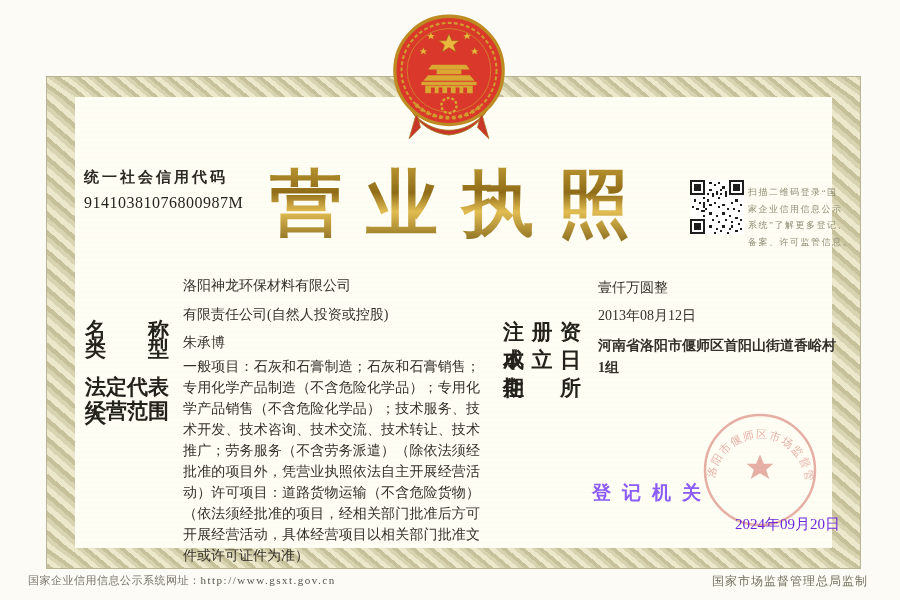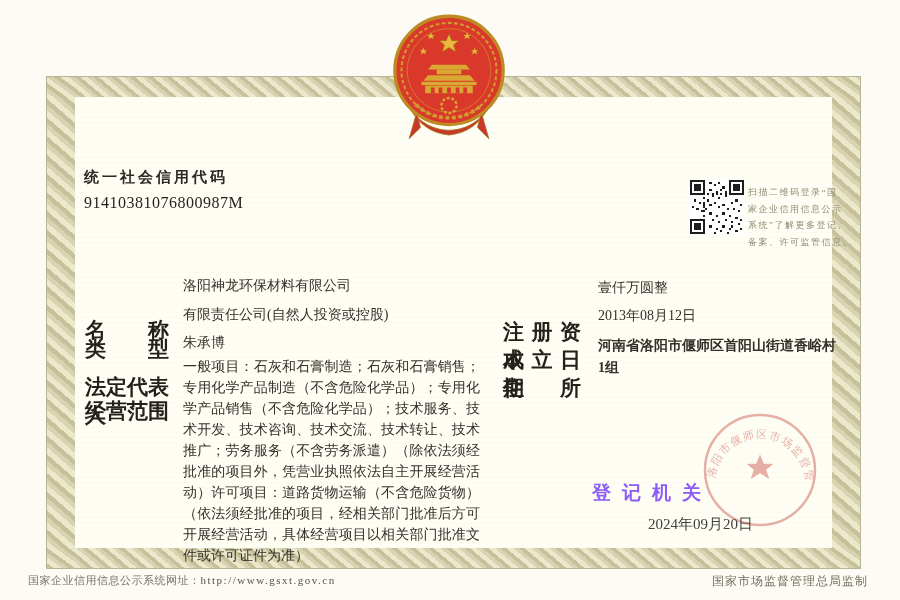--- a/index.html
+++ b/index.html
@@ -57,21 +57,21 @@
   .r-value{left:598px;width:244px;}
   .scope-value{line-height:21px;text-align:justify;}
   .addr-value{line-height:22px;font-weight:bold;}
   
   .reg-label{
     position:absolute;left:592px;top:480px;font-size:19px;font-weight:700;
     letter-spacing:11px;color:#8b5cf6;white-space:nowrap;
   }
   .reg-date{
     position:absolute;left:648px;top:515px;width:192px;display:flex;
-    justify-content:flex-start;font-size:15px;color:#404040;
+    justify-content:flex-end;font-size:15px;color:#6d28d9;
   }
   .seal{position:absolute;left:698px;top:408px;width:124px;height:124px;
     opacity:.42;filter:blur(.4px);}
   
   .footer-left{position:absolute;left:28px;top:573px;font-size:11px;color:#75746a;letter-spacing:.5px;}
   .footer-left .url{font-size:11px;letter-spacing:1.5px;color:#55544a;}
   .footer-right{position:absolute;right:32px;top:573px;font-size:12px;color:#73725f;letter-spacing:1px;}
 </style>
 </head>
 <body>
@@ -114,20 +114,21 @@
         <rect x="75" y="80" width="4" height="6"></rect>
       </g>
     </svg>
   </div>
 
   <div class="credit-block">
     <div class="credit-label">统一社会信用代码</div>
     <div class="credit-value">91410381076800987M</div>
   </div>
 
+  <div class="doc-title">营业执照</div>
 
   <div class="qr-block">
     <div class="qr">
       <svg viewBox="0 0 25 25" shape-rendering="crispEdges">
         <rect width="25" height="25" fill="#fff"></rect>
         <g fill="#1d1d1d">
           <rect x="0" y="0" width="7" height="7"></rect>
             <rect x="1" y="1" width="5" height="5" fill="#fff"></rect>
             <rect x="2" y="2" width="3" height="3"></rect>
           <rect x="18" y="0" width="7" height="7"></rect>

